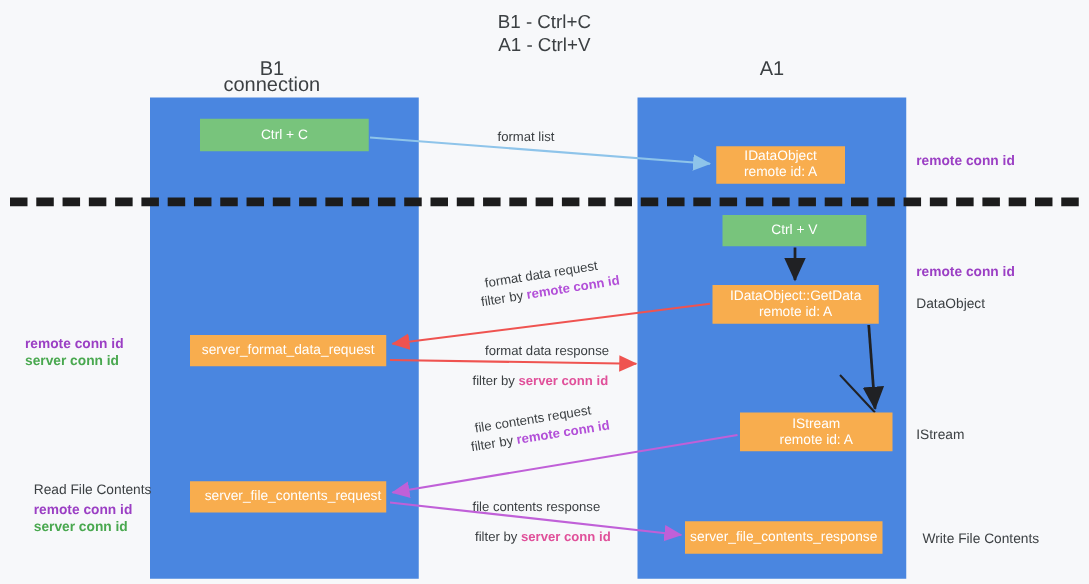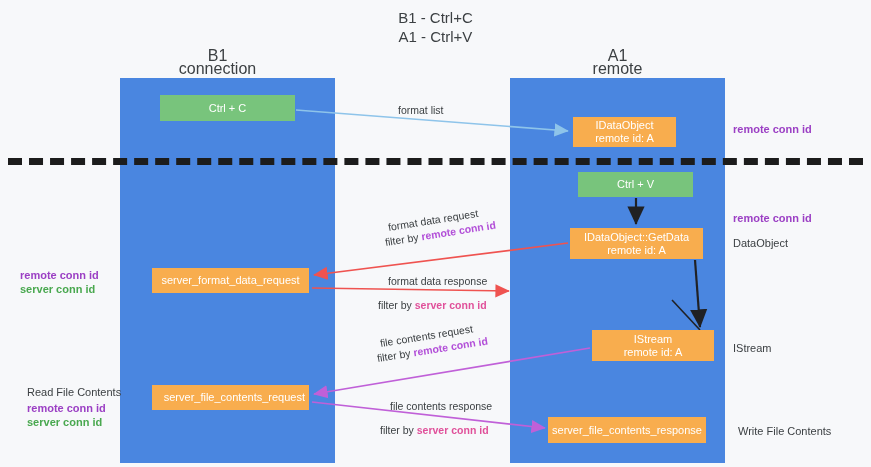--- a/index.html
+++ b/index.html
@@ -78,42 +78,41 @@
   .flowlabel .hi-purple{color:#b24fd8;font-weight:bold;}
   .flowlabel .hi-pink{color:#e0509a;font-weight:bold;}
 
   #fl-formatlist{left:398px;top:103px;}
   #fl-fdr1{left:388px;top:220px;transform:rotate(-9deg);transform-origin:left center;}
   #fl-fdr2{left:385px;top:235px;transform:rotate(-9deg);transform-origin:left center;}
   #fl-fdresp1{left:388px;top:274px;}
   #fl-fdresp2{left:378px;top:298px;}
   #fl-fcr1{left:380px;top:336px;transform:rotate(-9deg);transform-origin:left center;}
   #fl-fcr2{left:377px;top:351px;transform:rotate(-9deg);transform-origin:left center;}
-  #fl-fcresp1{left:390px;top:399px;}
+  #fl-fcresp1{left:378px;top:399px;}
   #fl-fcresp2{left:380px;top:423px;}
 
   svg#wires{position:absolute;left:0;top:0;width:871px;height:467px;pointer-events:none;}
 </style>
 </head>
 <body>
 
 <div id="stage">
 
   <div id="title" class="abs">
     <div>B1 - Ctrl+C</div>
     <div>A1 - Ctrl+V</div>
   </div>
 
   <div id="head-b1" class="abs colhead">
     <div>B1</div>
     <div>connection</div>
   </div>
   <div id="head-a1" class="abs colhead">
     <div>A1</div>
-    <div>remote</div>
   </div>
 
   <div id="lane-b1" class="abs lane"></div>
   <div id="lane-a1" class="abs lane"></div>
 
   <svg id="wires" viewBox="0 0 871 467">
     <defs>
       <marker id="ah-blue" markerWidth="9" markerHeight="9" refX="8" refY="4.5" orient="auto">
         <path d="M0,0.6 L8.5,4.5 L0,8.4 z" fill="#8ec4ea"></path>
       </marker>

